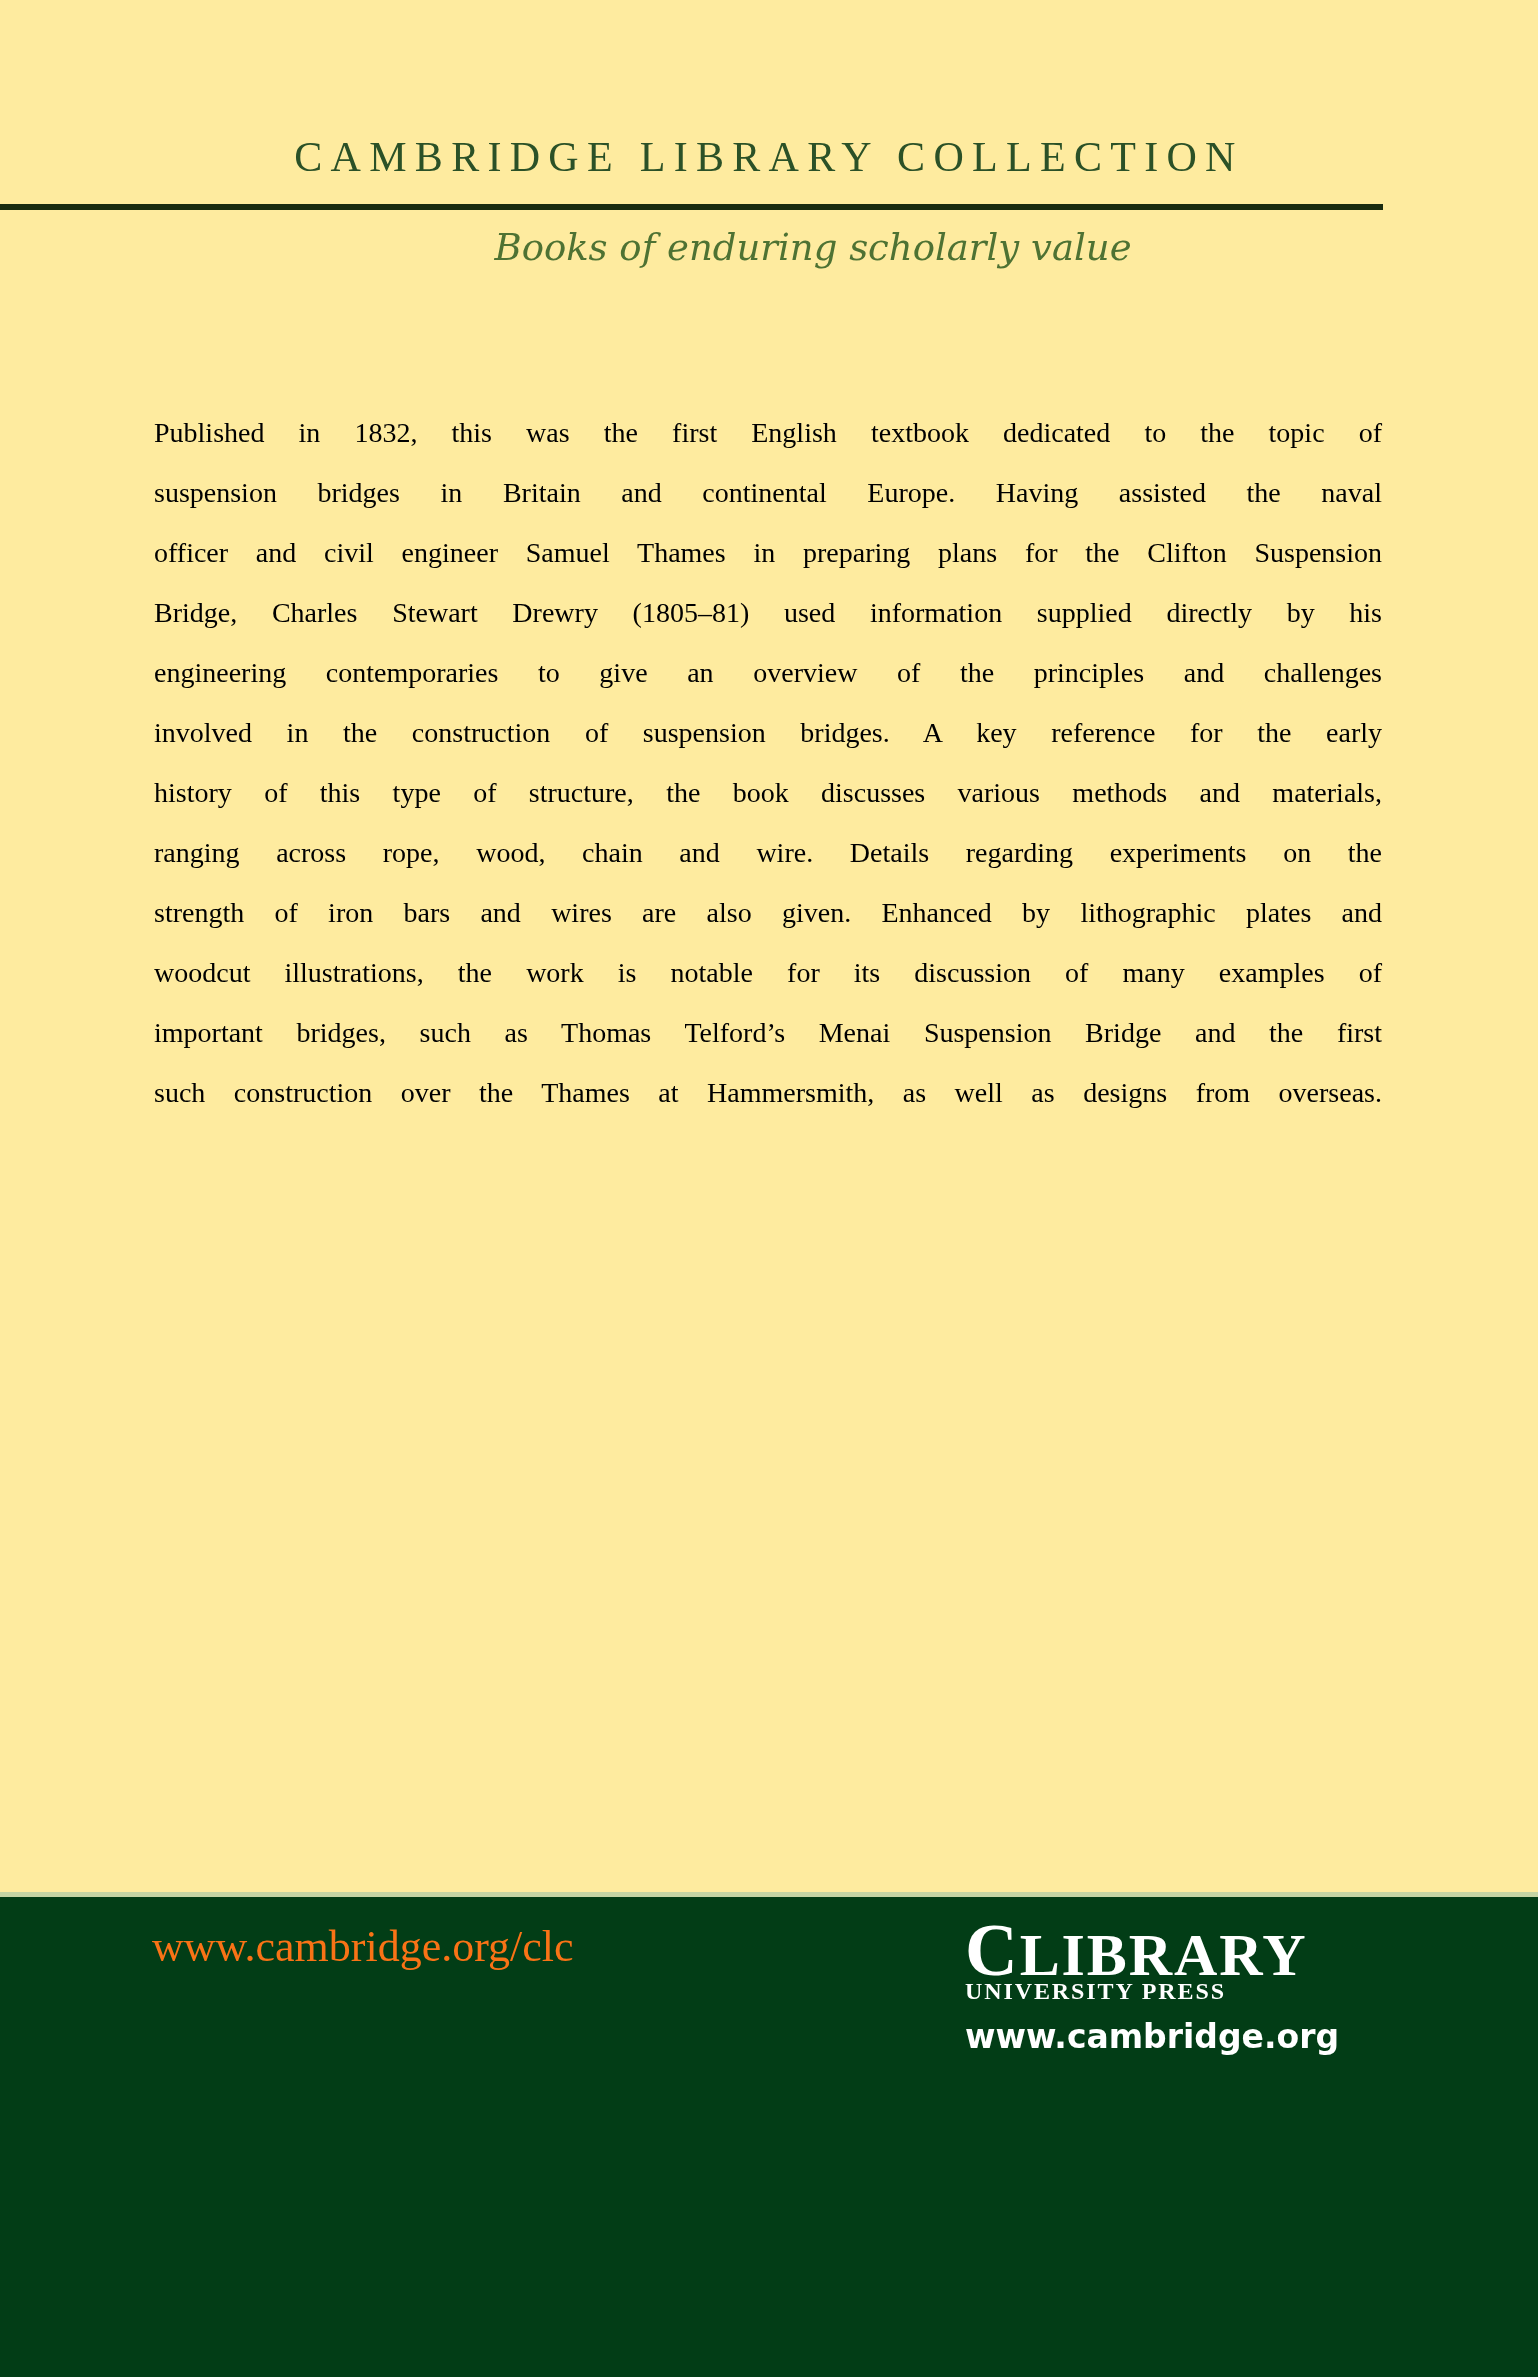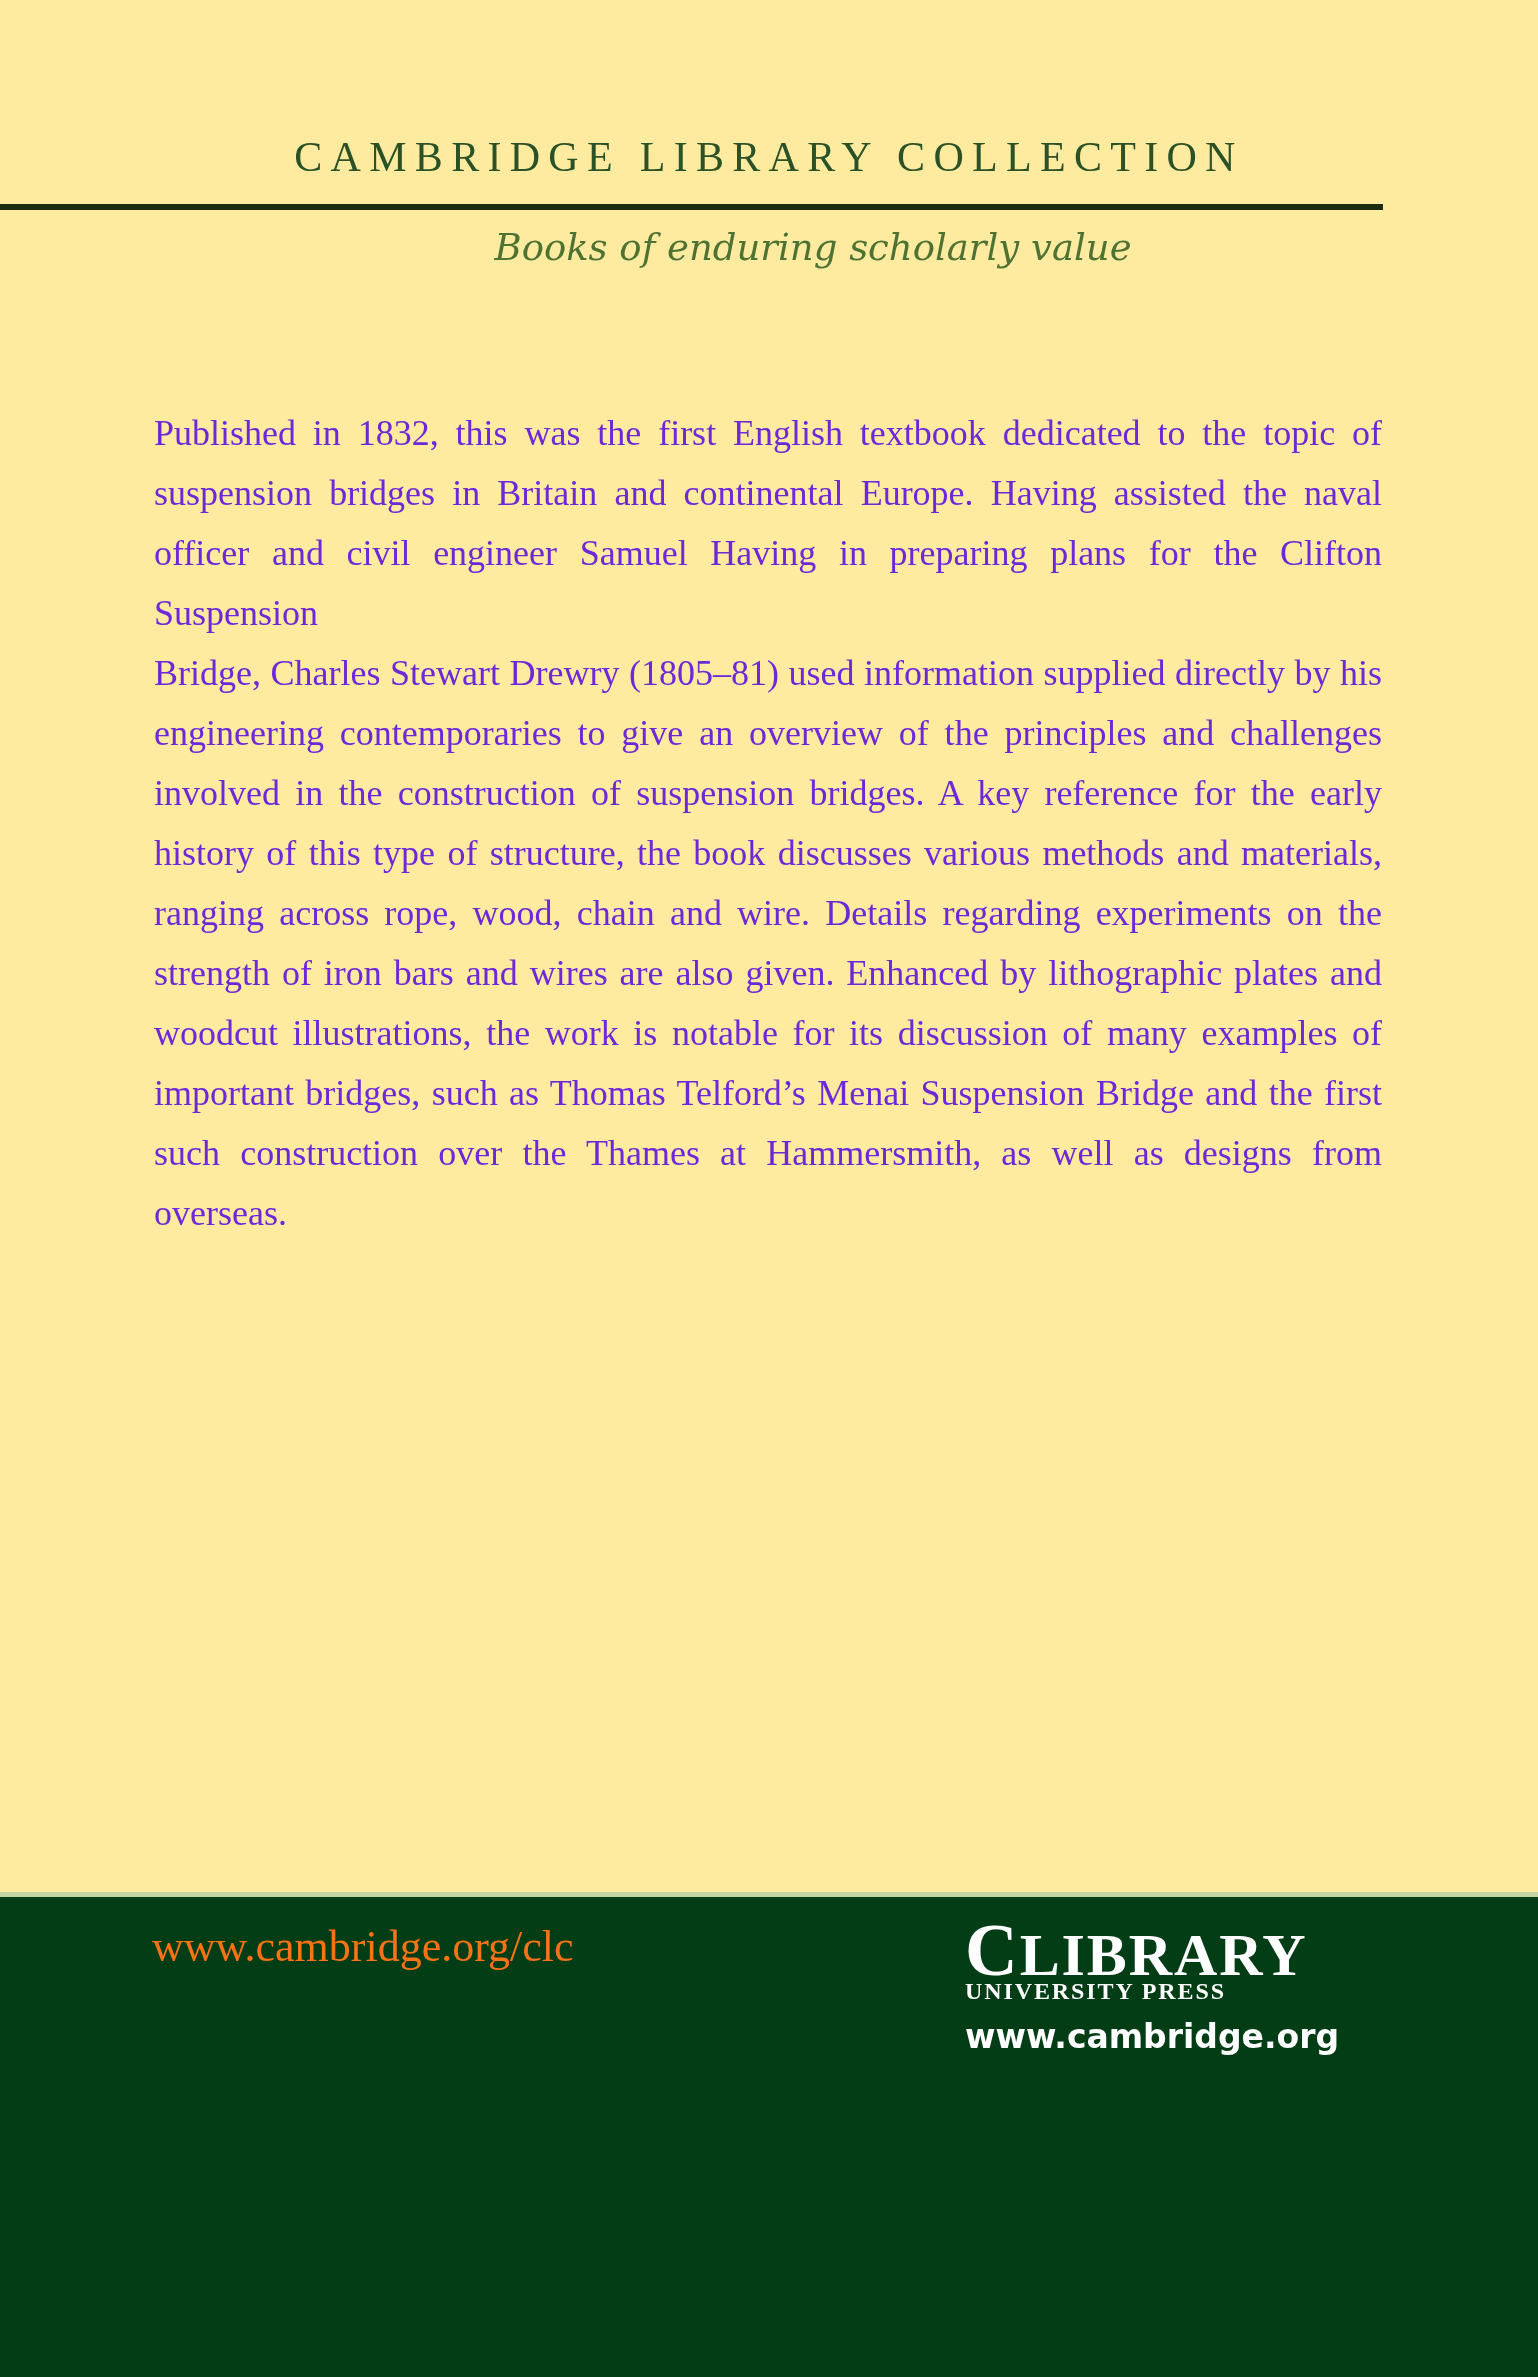--- a/index.html
+++ b/index.html
@@ -28,22 +28,22 @@
     text-align:center;
     font-style:italic;
     font-size:37px;
     color:#4e7233;
     font-family:"DejaVu Serif","Liberation Serif",serif;
     padding-left:44px;
   }
   
   .description{
     position:absolute;top:403px;left:154px;width:1228px;
-    color:#6d28d9;
-    font-size:36px;line-height:60px;
+    color:#000000;
+    font-size:28px;line-height:60px;
     font-family:"Liberation Serif","DejaVu Serif",serif;
   }
   .desc-line{
     text-align:justify;
     text-align-last:justify;
     white-space:normal;
   }
   
   .band{
     position:absolute;left:0;top:1892px;width:1538px;height:485px;
@@ -87,21 +87,21 @@
 
   <div class="collection-title">CAMBRIDGE LIBRARY COLLECTION</div>
 
   <div class="header-rule"></div>
 
   <div class="tagline">Books of enduring scholarly value</div>
 
   <div class="description">
     <div class="desc-line">Published in 1832, this was the first English textbook dedicated to the topic of</div>
     <div class="desc-line">suspension bridges in Britain and continental Europe. Having assisted the naval</div>
-    <div class="desc-line">officer and civil engineer Samuel Having in preparing plans for the Clifton Suspension</div>
+    <div class="desc-line">officer and civil engineer Samuel Thames in preparing plans for the Clifton Suspension</div>
     <div class="desc-line">Bridge, Charles Stewart Drewry (1805–81) used information supplied directly by his</div>
     <div class="desc-line">engineering contemporaries to give an overview of the principles and challenges</div>
     <div class="desc-line">involved in the construction of suspension bridges. A key reference for the early</div>
     <div class="desc-line">history of this type of structure, the book discusses various methods and materials,</div>
     <div class="desc-line">ranging across rope, wood, chain and wire. Details regarding experiments on the</div>
     <div class="desc-line">strength of iron bars and wires are also given. Enhanced by lithographic plates and</div>
     <div class="desc-line">woodcut illustrations, the work is notable for its discussion of many examples of</div>
     <div class="desc-line">important bridges, such as Thomas Telford’s Menai Suspension Bridge and the first</div>
     <div class="desc-line">such construction over the Thames at Hammersmith, as well as designs from overseas.</div>
   </div>

